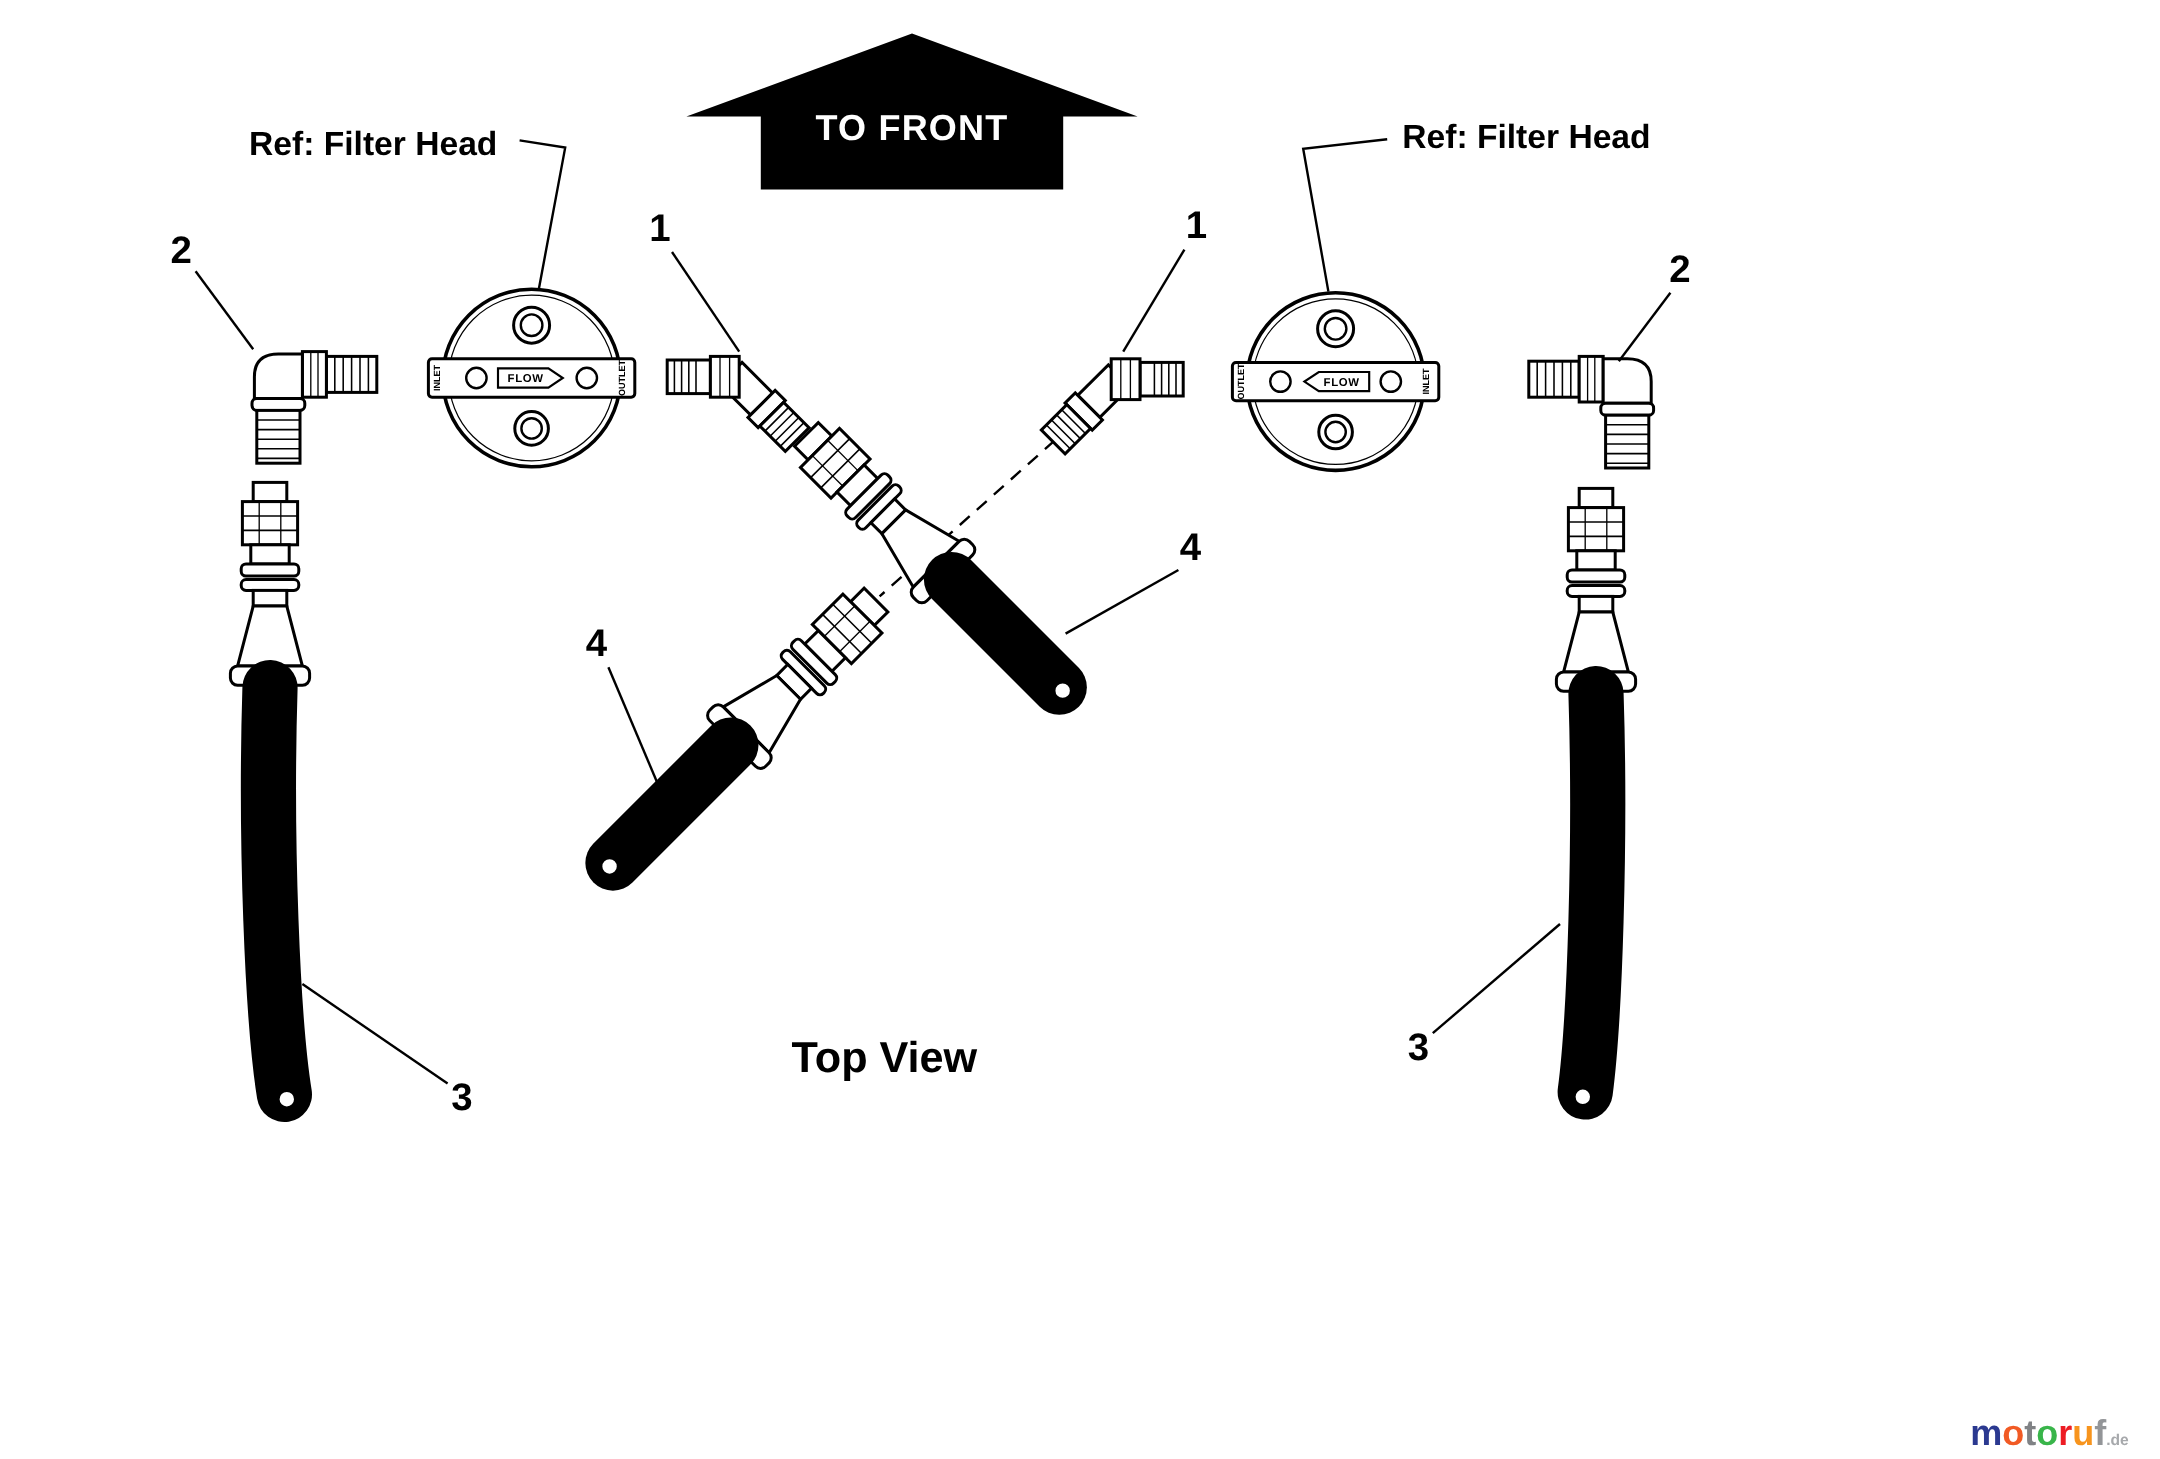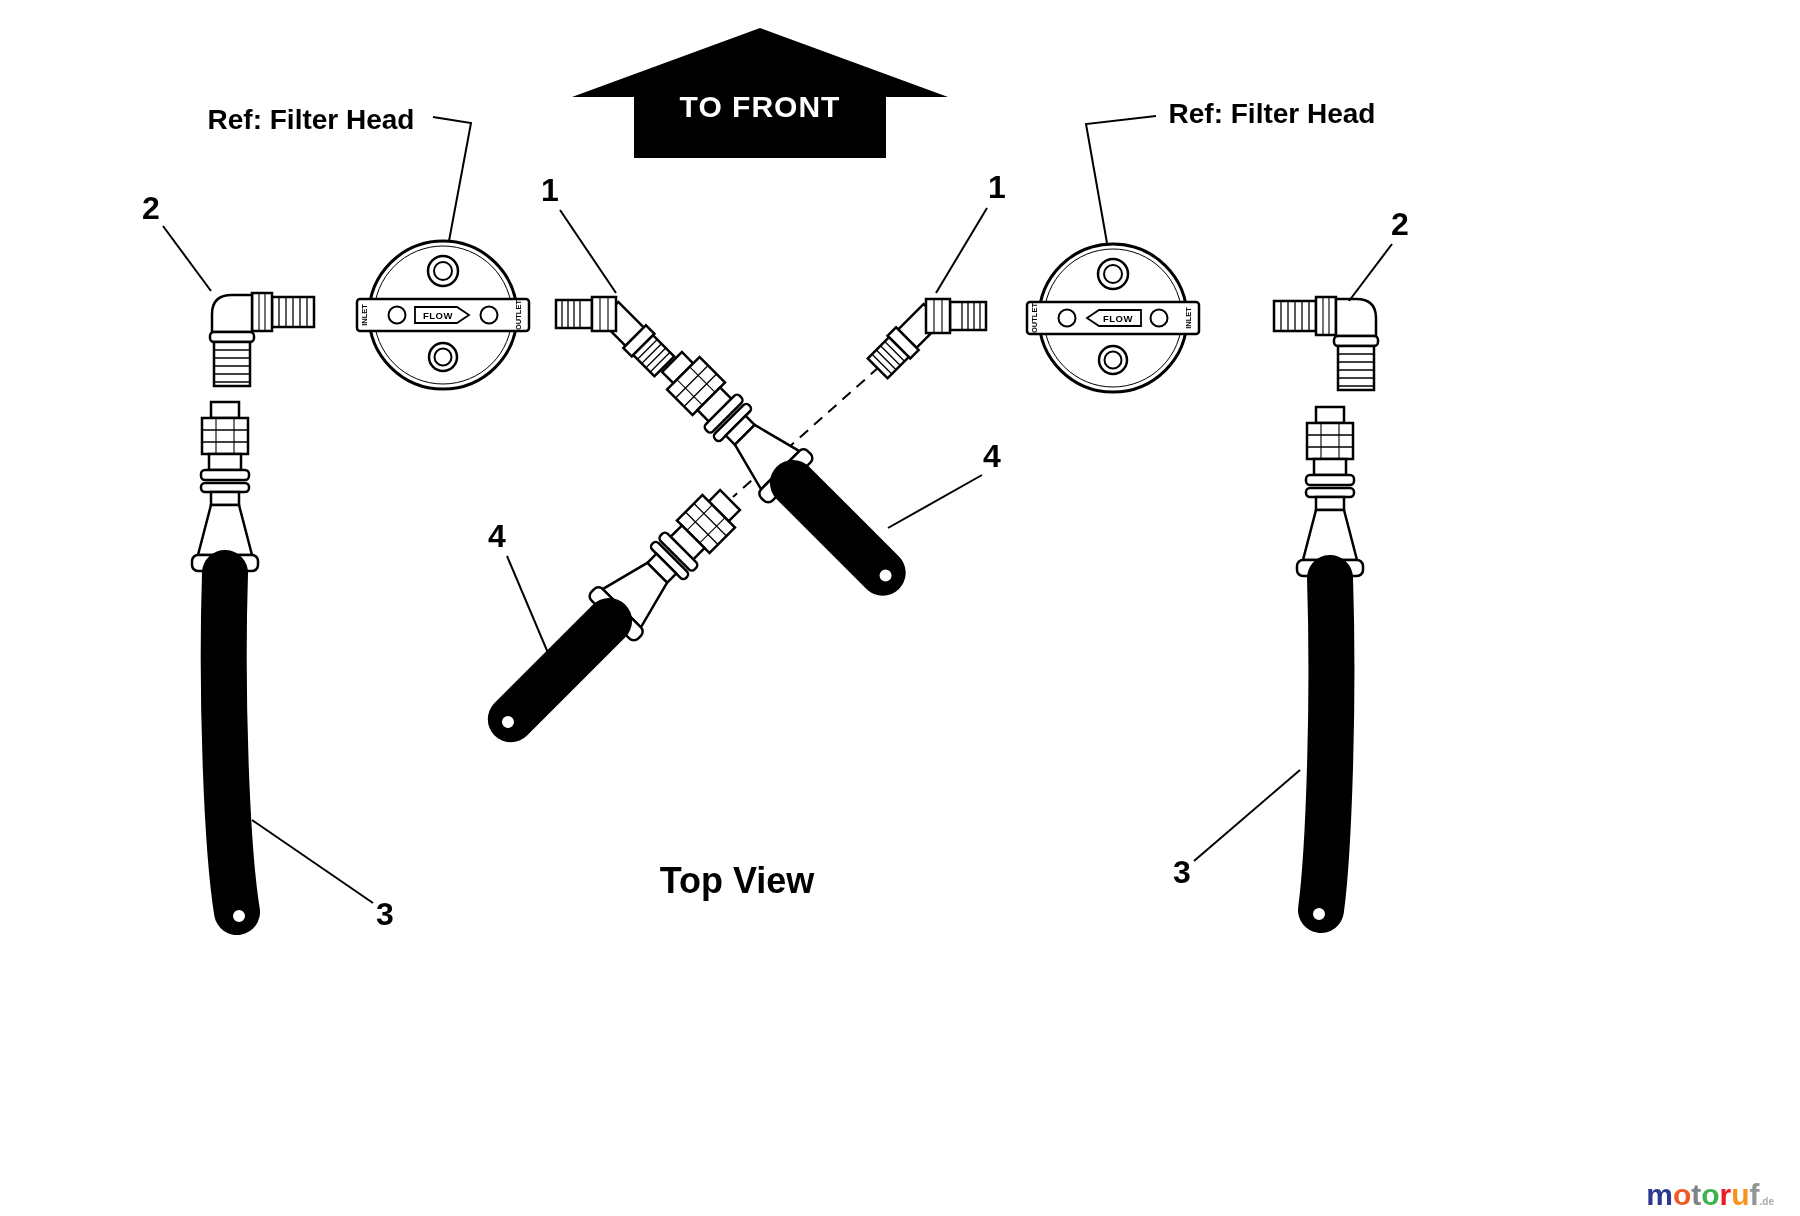--- a/index.html
+++ b/index.html
@@ -9,21 +9,21 @@
   svg text{font-family:"Liberation Sans",sans-serif;}
   .callout{font-size:32px;font-weight:bold;fill:#000;}
   .ref-label{font-size:28px;font-weight:bold;fill:#000;}
   .arrow-label{font-size:30px;font-weight:bold;fill:#ffffff;letter-spacing:1px;}
   .view-title{font-size:36px;font-weight:bold;fill:#000;}
   .tinytext{font-size:7.5px;font-weight:bold;fill:#000;}
   .flowtext{font-size:9.5px;font-weight:bold;fill:#000;letter-spacing:.5px;}
   .leader{stroke:#000;stroke-width:2;fill:none;}
   .watermark{position:absolute;right:26px;bottom:6px;font-weight:bold;font-size:30px;
              letter-spacing:0;line-height:1;cursor:pointer;}
-  .watermark .suffix{font-size:10px;font-weight:bold;}
+  .watermark .suffix{font-size:13px;font-weight:bold;}
 </style>
 </head>
 <body>
 
 <div class="stage">
 <svg width="1800" height="1216" viewBox="0 0 1800 1216">
   <defs>
 
     <g id="hose-fitting" fill="#ffffff" stroke="#000000" stroke-width="2.5">
       <rect x="-14" y="0" width="28" height="16"></rect>

